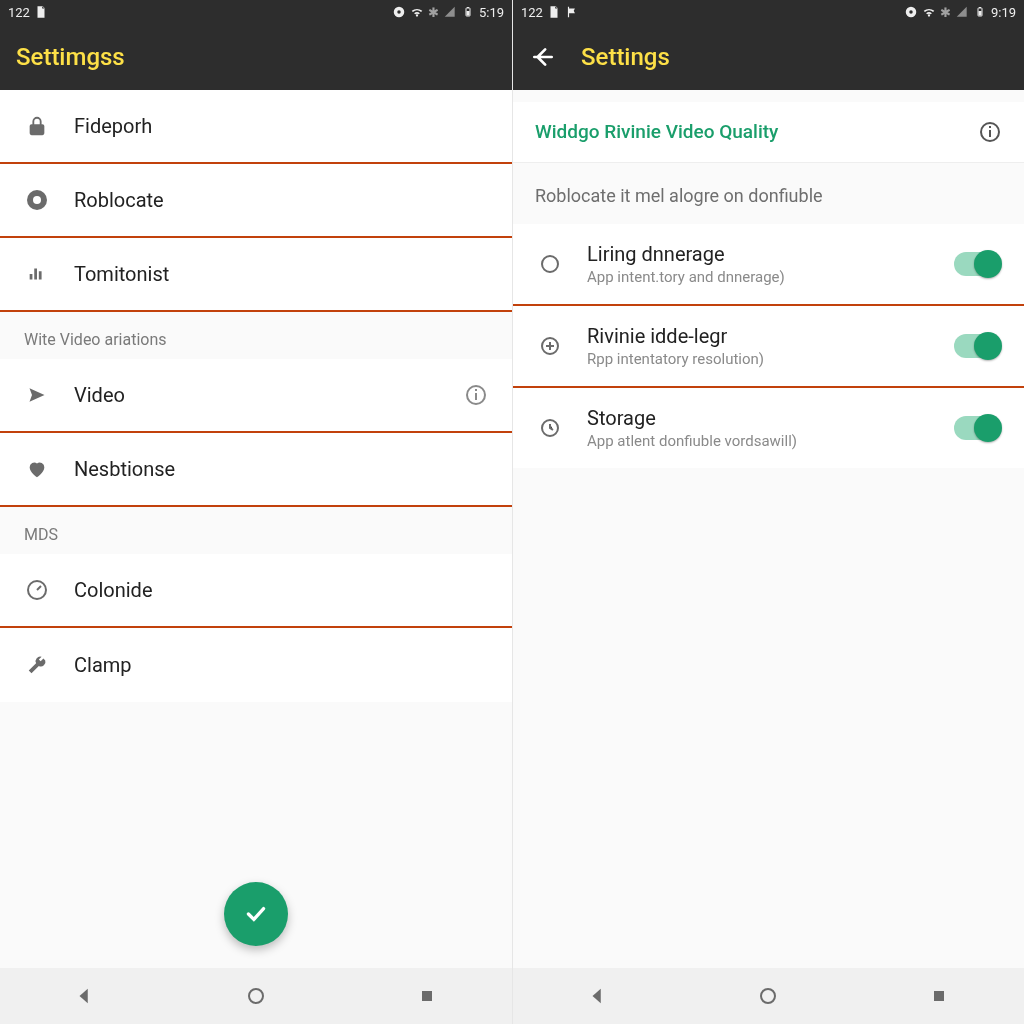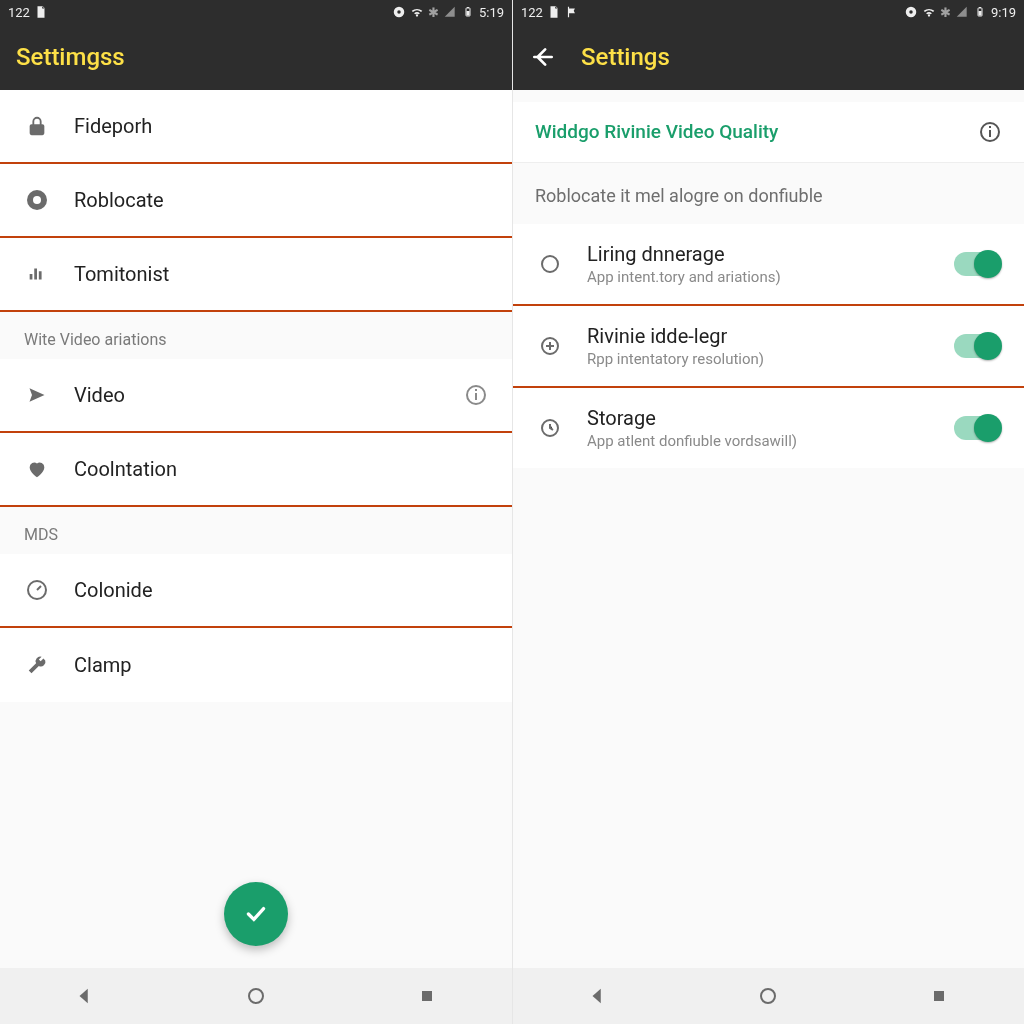--- a/index.html
+++ b/index.html
@@ -246,21 +246,21 @@
             </svg>
           </span>
       </div>
       <div class="row">
         <span class="ico">
             <svg width="22" height="22">
               <use href="#i-heart"></use>
             </svg>
           </span>
         <div class="label-col">
-            <span class="title">Coolntation</span>
+            <span class="title">Nesbtionse</span>
           </div>
       </div>
 
       <div class="section-label">MDS</div>
 
       <div class="row">
         <span class="ico">
             <svg width="24" height="24">
               <use href="#i-gauge"></use>
             </svg>
@@ -368,21 +368,21 @@
     <div class="desc-line">Roblocate it mel alogre on donfiuble</div>
 
     <div class="row">
       <span class="ico">
           <svg width="24" height="24">
             <use href="#i-circle"></use>
           </svg>
         </span>
       <div class="label-col">
         <span class="title">Liring dnnerage</span>
-        <span class="sub">App intent.tory and ariations)</span>
+        <span class="sub">App intent.tory and dnnerage)</span>
       </div>
       <div class="switch">
           <div class="track"></div>
           <div class="thumb"></div>
         </div>
     </div>
 
     <div class="row">
       <span class="ico">
           <svg width="24" height="24">

